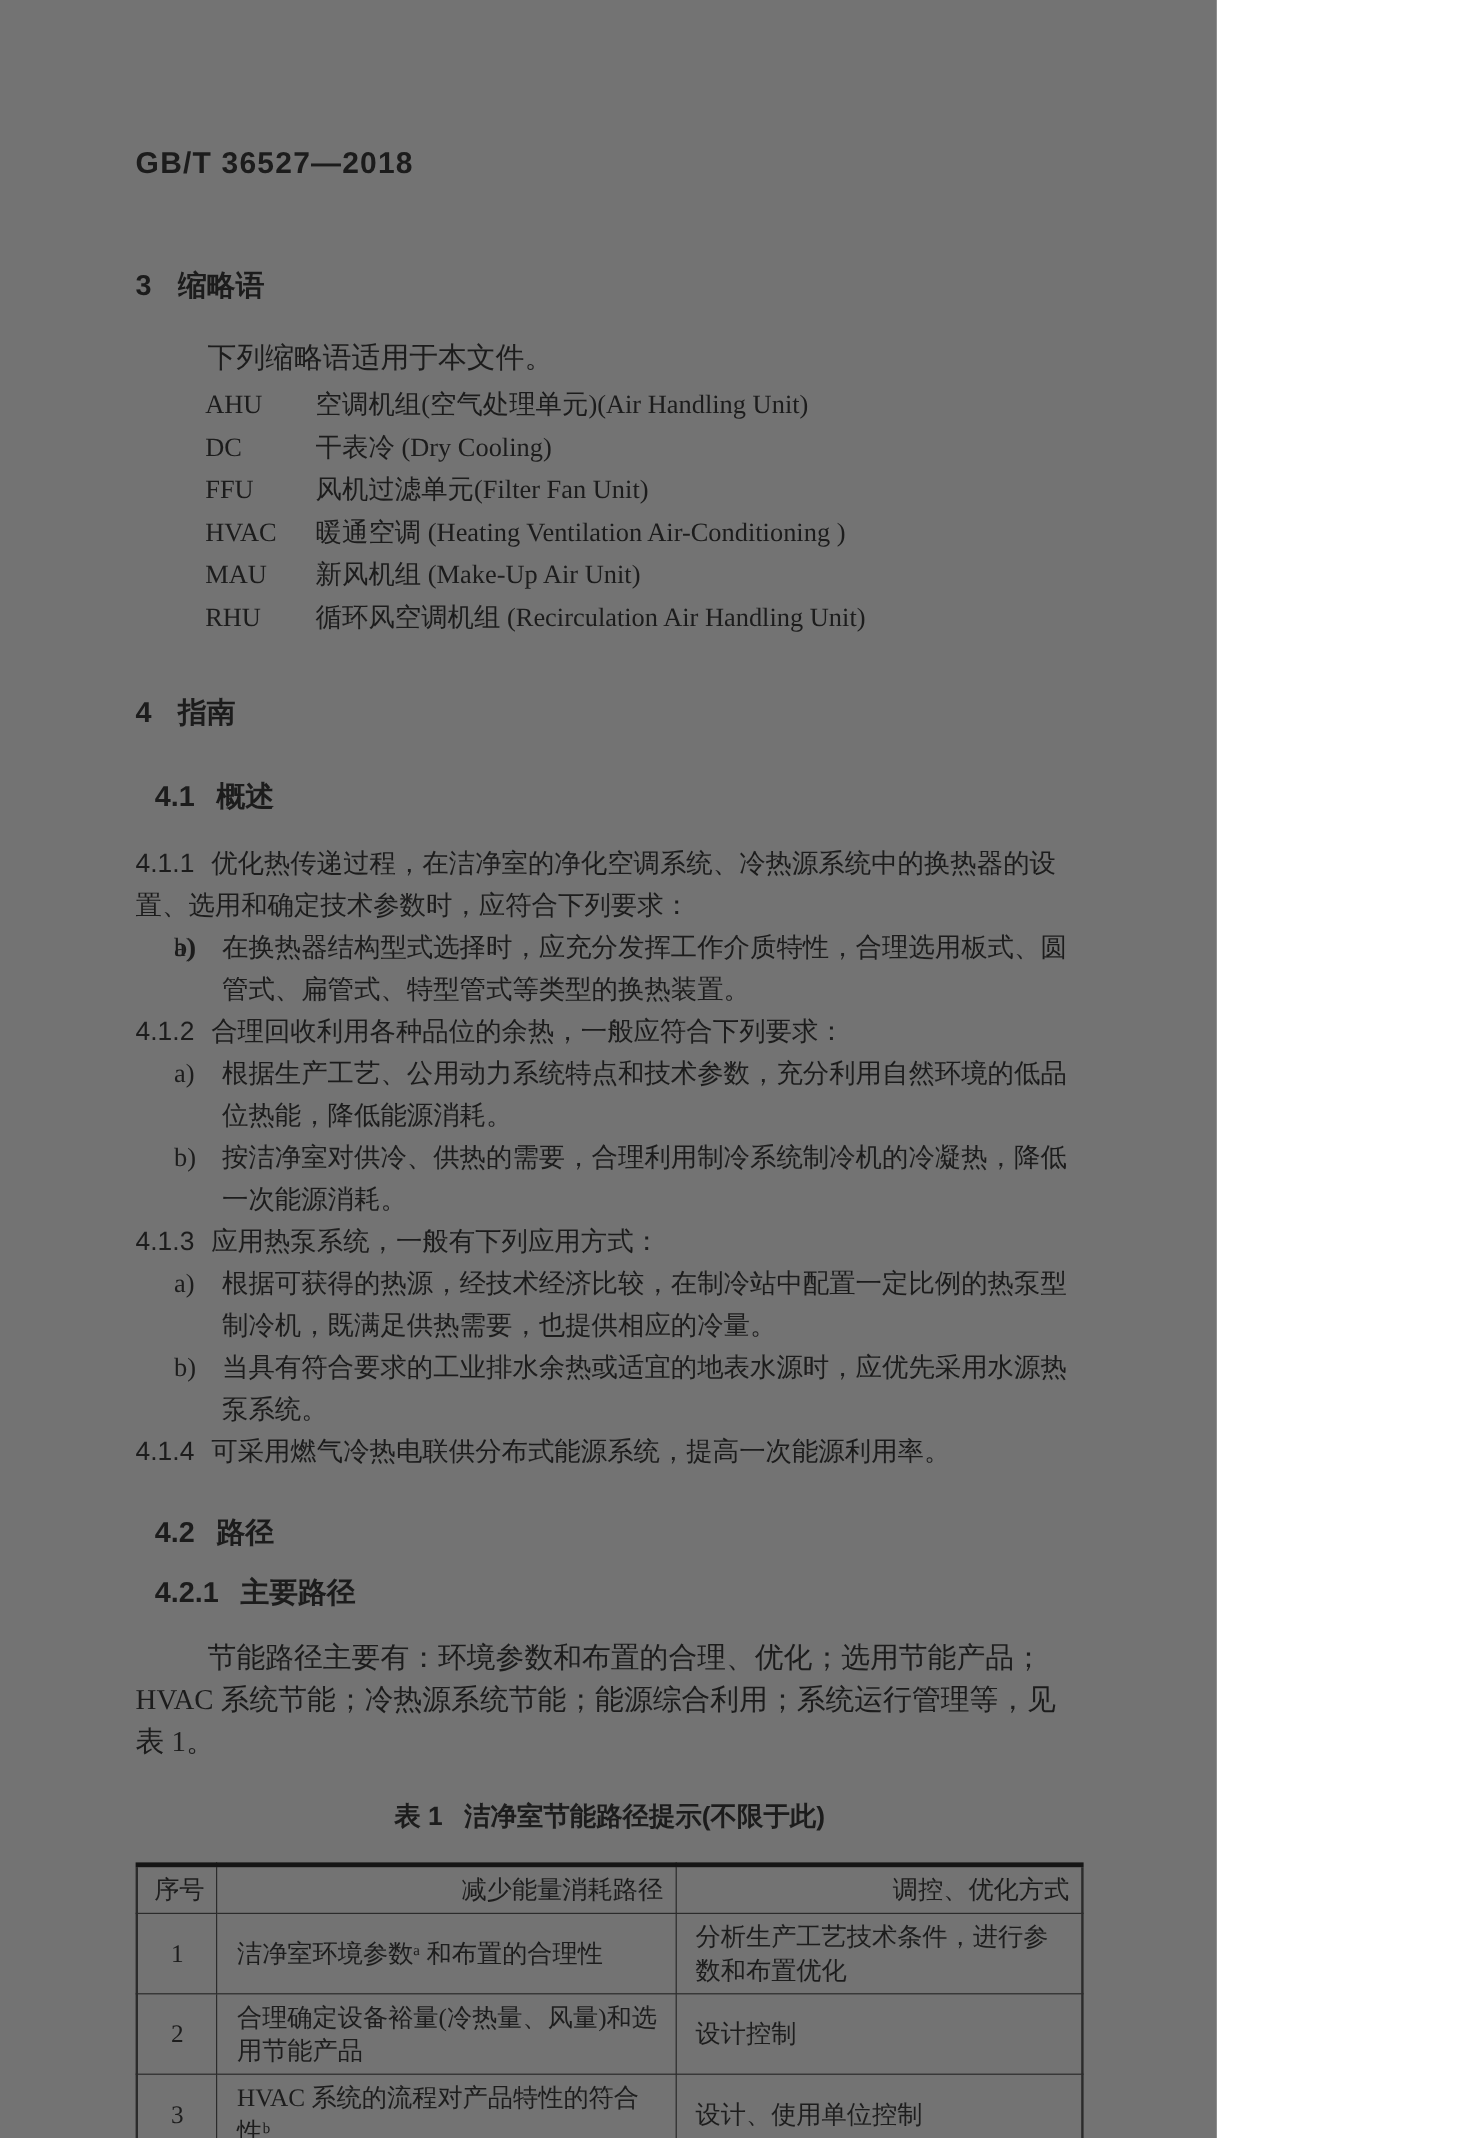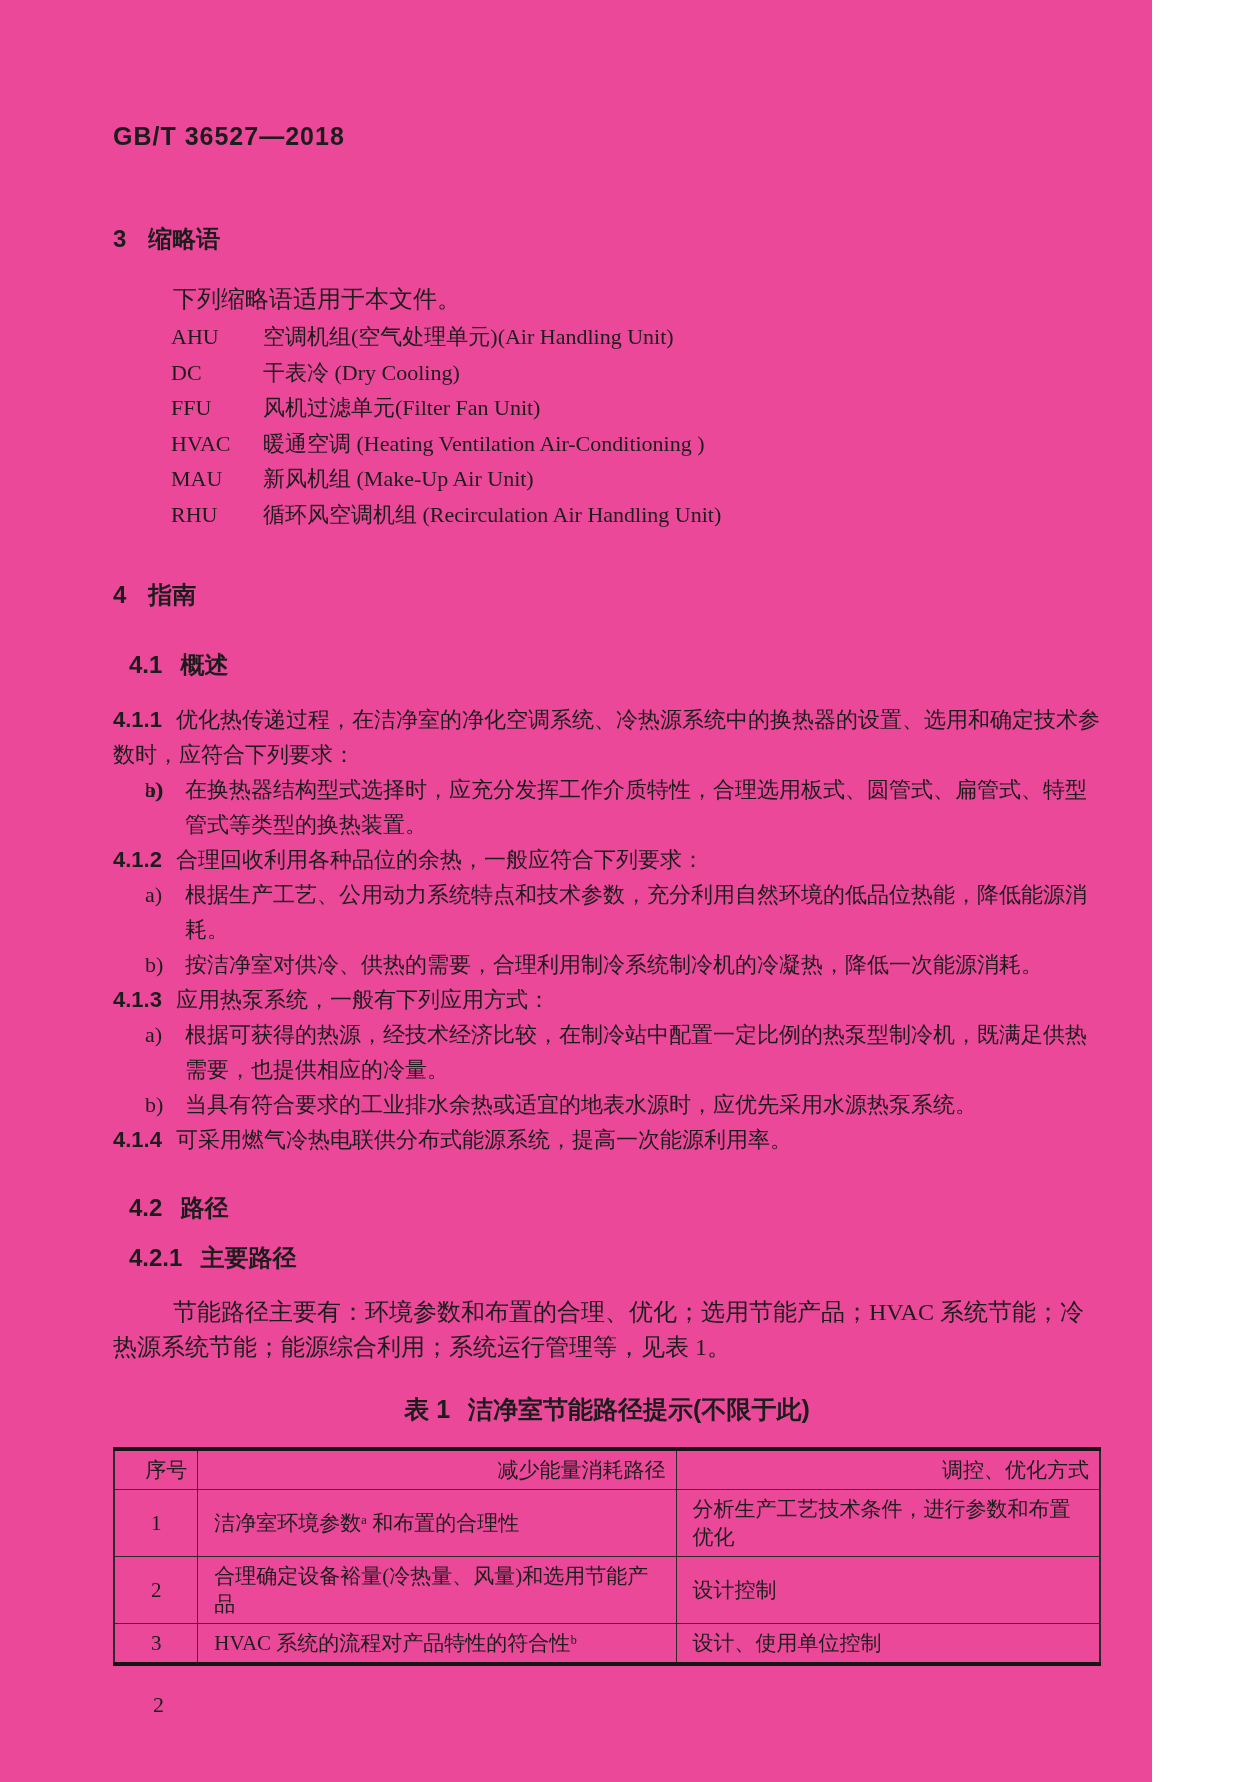--- a/index.html
+++ b/index.html
@@ -1,24 +1,24 @@
 <!DOCTYPE html>
 <html><head>
 <meta charset="utf-8">
 <style>
   html, body { margin:0; padding:0; background:#ffffff; }
   .page {
     position: relative;
-    width: 1152px;
+    width: 1014px;
     height: 1782px;
-    background: #ec4899;
+    background: #737373;
     color: #1c1c1c;
     font-family: "Liberation Serif", serif;
     box-sizing: border-box;
-    padding: 122px 51px 0 113px;
+    padding: 122px 111px 0 113px;
     overflow: hidden;
   }
   .doc-code {
     font-family: "Liberation Sans", sans-serif;
     font-weight: bold;
     font-size: 25px;
     line-height: 28px;
     letter-spacing: 1px;
   }
   .sec-heading {
@@ -53,21 +53,21 @@
     padding-left: 58px;
   }
   .abbr-k { display:inline-block; min-width: 64px; margin-right: 28px; }
   .clause {
     margin: 0;
     font-size: 22px;
     line-height: 35px;
   }
   .clause .c-num {
     font-family: "Liberation Sans", sans-serif;
-    font-weight: bold;
+    font-weight: normal;
     margin-right: 14px;
   }
   .mt-c411 { margin-top: 22px; }
   .item {
     position: relative;
     padding-left: 72px;
     font-size: 22px;
     line-height: 35px;
   }
   .item .item-label {
@@ -77,21 +77,21 @@
   }
   .mt-h42 { margin-top: 36px; }
   .mt-h421 { margin-top: 20px; }
   .para-421 { margin-top: 22px; text-indent: 60px; }
   .table-caption {
     margin: 16px;
     margin-top: 30px;
     text-align: center;
     font-family: "Liberation Sans", sans-serif;
     font-weight: bold;
-    font-size: 25px;
+    font-size: 22px;
     line-height: 28px;
   }
   .table-caption .cap-label { margin-right: 18px; }
   table.gb-table {
     margin-top: 24px;
     width: 100%;
     border-collapse: collapse;
     font-size: 21px;
     color: #1d1d1d;
     border-top: 4px solid #151515;

